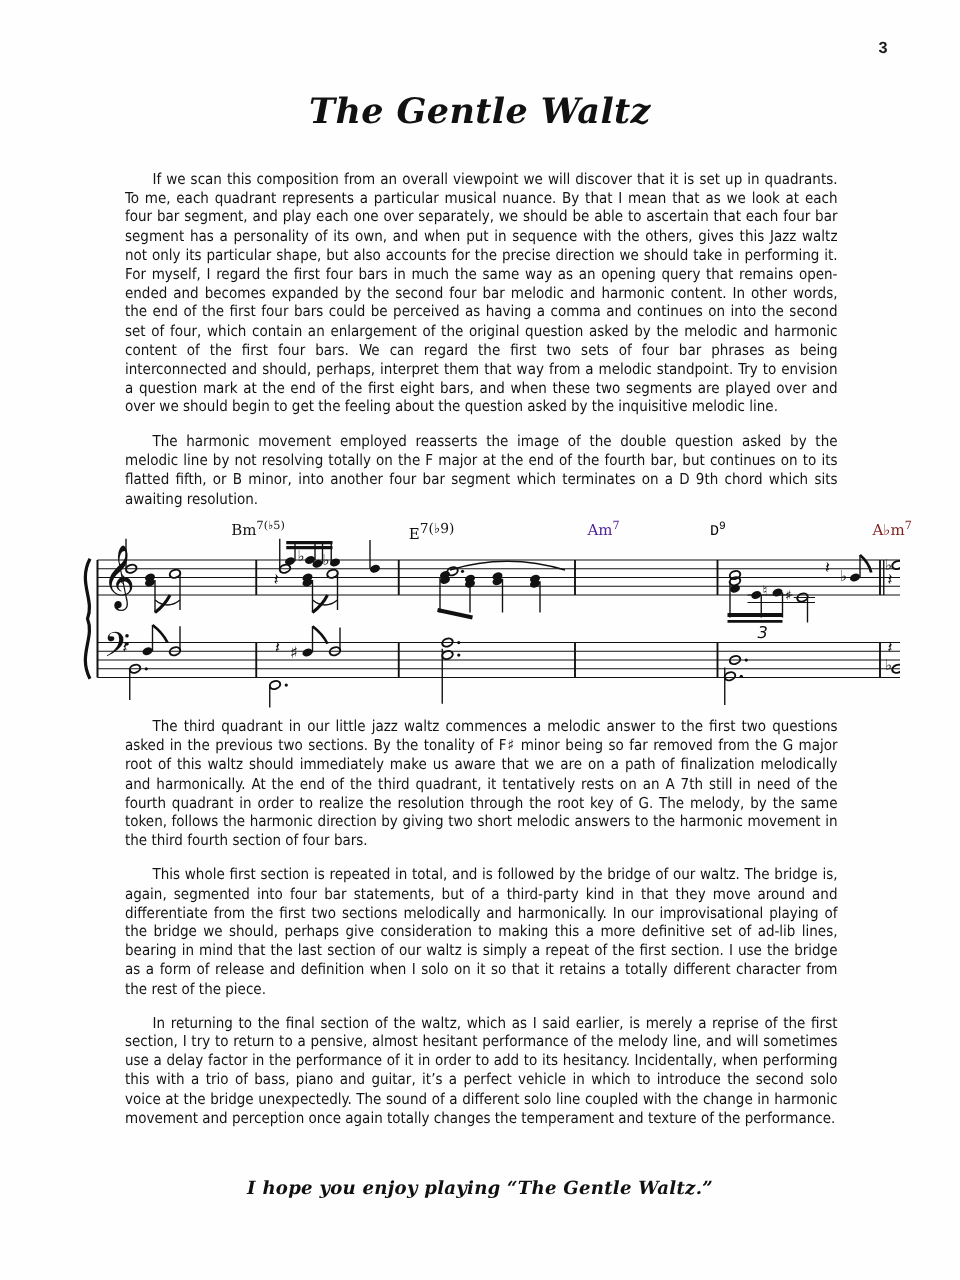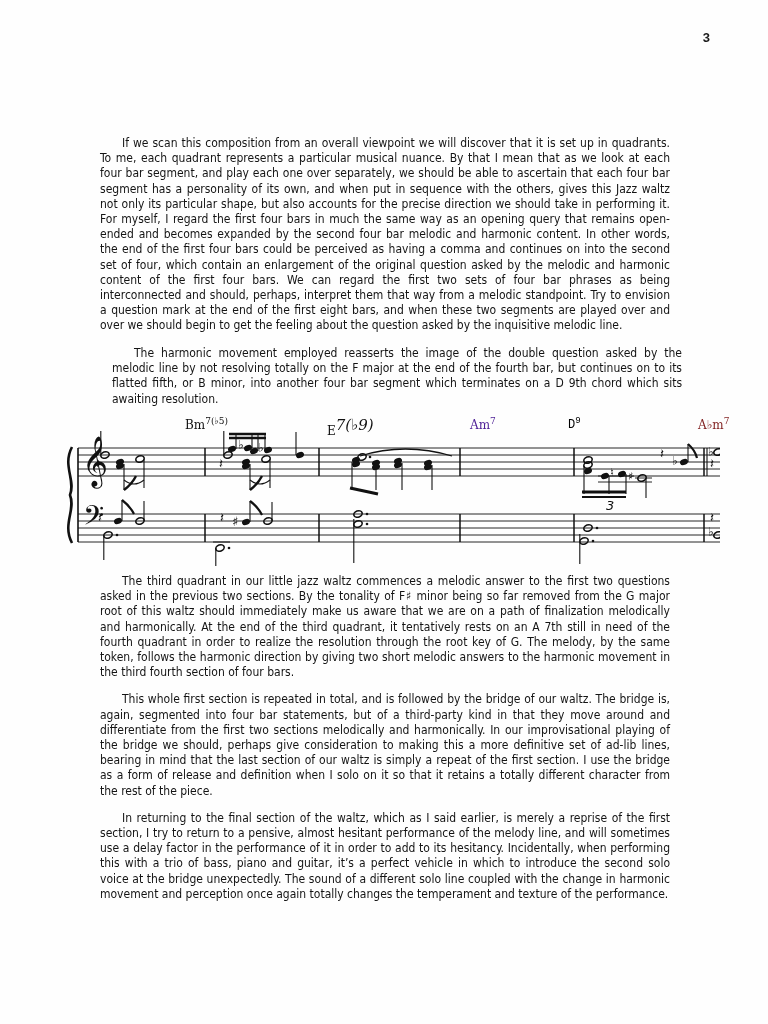--- a/index.html
+++ b/index.html
@@ -56,21 +56,21 @@
     line-height: 15.2px;
     text-align: justify;
     text-indent: 22px;
     color: #141414;
     font-stretch: condensed;
     transform-origin: left top;
   }
   p.body-par:last-child { margin-bottom: 0; }
 
   .par-block-a { position: absolute; left: 100px; top: 136px; width: 570px; }
-  .par-block-b { position: absolute; left: 112px; top: 346px; width: 570px; }
+  .par-block-b { position: absolute; left: 100px; top: 346px; width: 570px; }
   .par-block-c { position: absolute; left: 100px; top: 574px; width: 570px; }
 
   
   .music {
     position: absolute;
     left: 60px;
     top: 418px;
     width: 660px;
     height: 152px;
   }
@@ -91,20 +91,21 @@
     letter-spacing: 0.2px;
   }
 </style>
 </head>
 <body>
 
 <div class="page">
 
   <div class="page-number">3</div>
 
+  <div class="title">The Gentle Waltz</div>
 
   <div class="par-block-a">
     <p class="body-par">If we scan this composition from an overall viewpoint we will discover that it is set up in quadrants. To me, each quadrant represents a particular musical nuance. By that I mean that as we look at each four bar segment, and play each one over separately, we should be able to ascertain that each four bar segment has a personality of its own, and when put in sequence with the others, gives this Jazz waltz not only its particular shape, but also accounts for the precise direction we should take in performing it. For myself, I regard the first four bars in much the same way as an opening query that remains open-ended and becomes expanded by the second four bar melodic and harmonic content. In other words, the end of the first four bars could be perceived as having a comma and continues on into the second set of four, which contain an enlargement of the original question asked by the melodic and harmonic content of the first four bars. We can regard the first two sets of four bar phrases as being interconnected and should, perhaps, interpret them that way from a melodic standpoint. Try to envision a question mark at the end of the first eight bars, and when these two segments are played over and over we should begin to get the feeling about the question asked by the inquisitive melodic line.</p>
   </div>
 
   <div class="par-block-b">
     <p class="body-par">The harmonic movement employed reasserts the image of the double question asked by the melodic line by not resolving totally on the F major at the end of the fourth bar, but continues on to its flatted fifth, or B minor, into another four bar segment which terminates on a D 9th chord which sits awaiting resolution.</p>
   </div>
 
   <div class="music">
@@ -295,34 +296,35 @@
         <text x="650" y="104" font-family="DejaVu Sans, sans-serif" font-size="13" fill="#111">𝄽</text>
         <line x1="647" y1="30" x2="647" y2="58" stroke="#111" stroke-width="1.1"></line>
       </g>
     </svg>
 
     <div style="position:absolute; left:0; top:0; width:660px; height:152px; pointer-events:none;">
       <span style="position:absolute; left:125px; top:-2px; font-family:'DejaVu Serif',serif; font-size:12px; color:#111;">
         Bm<sup style="font-size:9px;">7(♭5)</sup>
       </span>
       <span style="position:absolute; left:267px; top:-2px; font-family:'DejaVu Serif',serif; font-size:12px; color:#111;">
-        E<sup style="font-size:15px;font-style:italic;">7(♭9)</sup>
+        E<sup style="font-size:11px;">7(♭9)</sup>
       </span>
       <span style="position:absolute; left:410px; top:-2px; font-family:'DejaVu Serif',serif; font-size:12px; color:#4c1d95;">
         Am<sup style="font-size:9px;">7</sup>
       </span>
       <span style="position:absolute; left:508px; top:-2px; font-family:Liberation Mono, monospace; font-size:12px; color:#000000;">
         D<sup style="font-size:9px;">9</sup>
       </span>
       <span style="position:absolute; left:638px; top:-2px; font-family:'DejaVu Serif',serif; font-size:12px; color:#7f1d1d;">
         A♭m<sup style="font-size:9px;">7</sup>
       </span>
     </div>
   </div>
 
   <div class="par-block-c">
     <p class="body-par">The third quadrant in our little jazz waltz commences a melodic answer to the first two questions asked in the previous two sections. By the tonality of F♯ minor being so far removed from the G major root of this waltz should immediately make us aware that we are on a path of finalization melodically and harmonically. At the end of the third quadrant, it tentatively rests on an A 7th still in need of the fourth quadrant in order to realize the resolution through the root key of G. The melody, by the same token, follows the harmonic direction by giving two short melodic answers to the harmonic movement in the third fourth section of four bars.</p>
     <p class="body-par">This whole first section is repeated in total, and is followed by the bridge of our waltz. The bridge is, again, segmented into four bar statements, but of a third-party kind in that they move around and differentiate from the first two sections melodically and harmonically. In our improvisational playing of the bridge we should, perhaps give consideration to making this a more definitive set of ad-lib lines, bearing in mind that the last section of our waltz is simply a repeat of the first section. I use the bridge as a form of release and definition when I solo on it so that it retains a totally different character from the rest of the piece.</p>
     <p class="body-par">In returning to the final section of the waltz, which as I said earlier, is merely a reprise of the first section, I try to return to a pensive, almost hesitant performance of the melody line, and will sometimes use a delay factor in the performance of it in order to add to its hesitancy. Incidentally, when performing this with a trio of bass, piano and guitar, it’s a perfect vehicle in which to introduce the second solo voice at the bridge unexpectedly. The sound of a different solo line coupled with the change in harmonic movement and perception once again totally changes the temperament and texture of the performance.</p>
   </div>
 
+  <div class="closing">I hope you enjoy playing “The Gentle Waltz.”</div>
 
 </div>
 
 </body></html>

